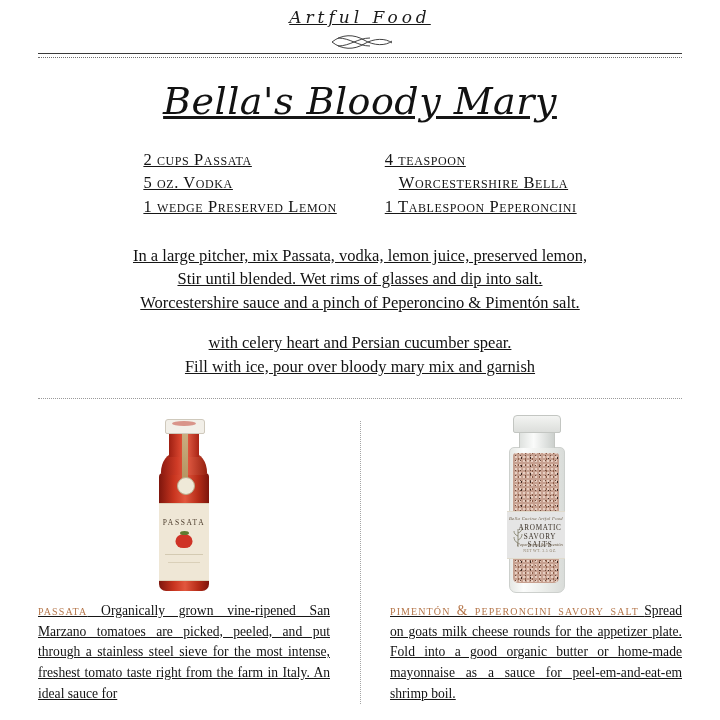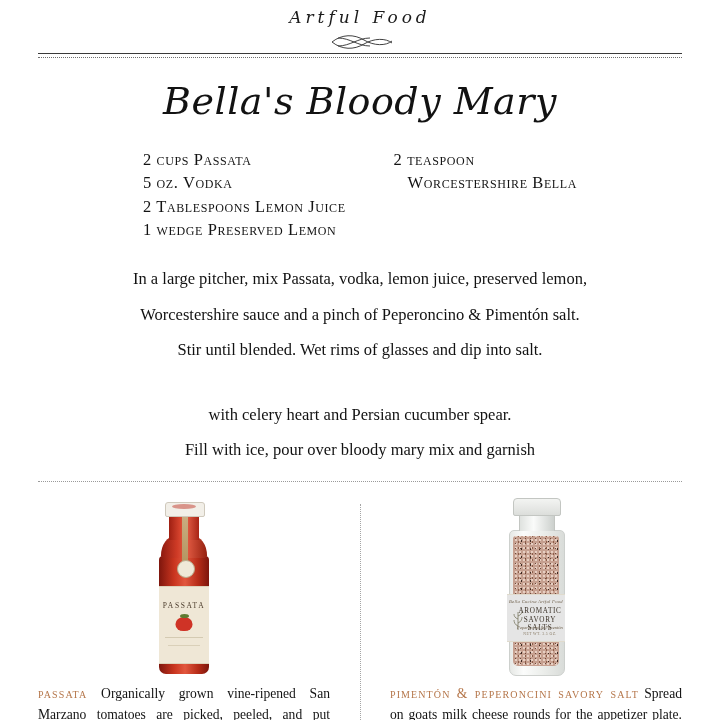--- a/index.html
+++ b/index.html
@@ -14,20 +14,21 @@
     font-family: "Liberation Serif", "DejaVu Serif", serif;
     color: #161616;
     position: relative;
   }
 
   .page {
     width: 720px;
     height: 720px;
     position: relative;
     box-sizing: border-box;
+    text-decoration: underline;
   }
 
   
   .masthead {
     padding-top: 8px;
     text-align: center;
   }
   .brand {
     font-family: "DejaVu Serif", "Liberation Serif", serif;
     font-style: italic;
@@ -92,21 +93,21 @@
   .ing-col .line { display: block; }
   .ing-col .line.indent { padding-left: 14px; }
 
   .method {
     margin-top: 26px;
     text-align: center;
     font-size: 16.5px;
     line-height: 1.42;
     color: #121212;
   }
-  .method p { margin: 12px; }
+  .method p { margin: 0; }
   .method .para-gap { height: 17px; }
 
   
   .products {
     display: flex;
     margin-top: 14px;
     padding: 0 38px;
     position: relative;
   }
   .prod-col {
@@ -314,33 +315,33 @@
   <div class="rule-solid"></div>
   <div class="rule-dotted"></div>
 
   <div class="recipe">
     <div class="recipe-title">Bella's Bloody Mary</div>
 
     <div class="ingredients">
       <div class="ing-col">
         <span class="line">2 cups Passata</span>
         <span class="line">5 oz. Vodka</span>
-        <span class="line">2 Tablespoons Lemon Juice</span>
         <span class="line">1 wedge Preserved Lemon</span>
       </div>
       <div class="ing-col">
-        <span class="line">2 teaspoon</span>
+        <span class="line">4 teaspoon</span>
         <span class="line indent">Worcestershire Bella</span>
+        <span class="line">1 Tablespoon Peperoncini</span>
       </div>
     </div>
 
     <div class="method">
       <p>In a large pitcher, mix Passata, vodka, lemon juice, preserved lemon,</p>
+      <p>Stir until blended. Wet rims of glasses and dip into salt.</p>
       <p>Worcestershire sauce and a pinch of Peperoncino &amp; Pimentón salt.</p>
-      <p>Stir until blended. Wet rims of glasses and dip into salt.</p>
       <div class="para-gap"></div>
       <p>with celery heart and Persian cucumber spear.</p>
       <p>Fill with ice, pour over bloody mary mix and garnish</p>
     </div>
   </div>
 
   <div style="margin-top:20px">
     <div class="rule-dotted single"></div>
   </div>
 

